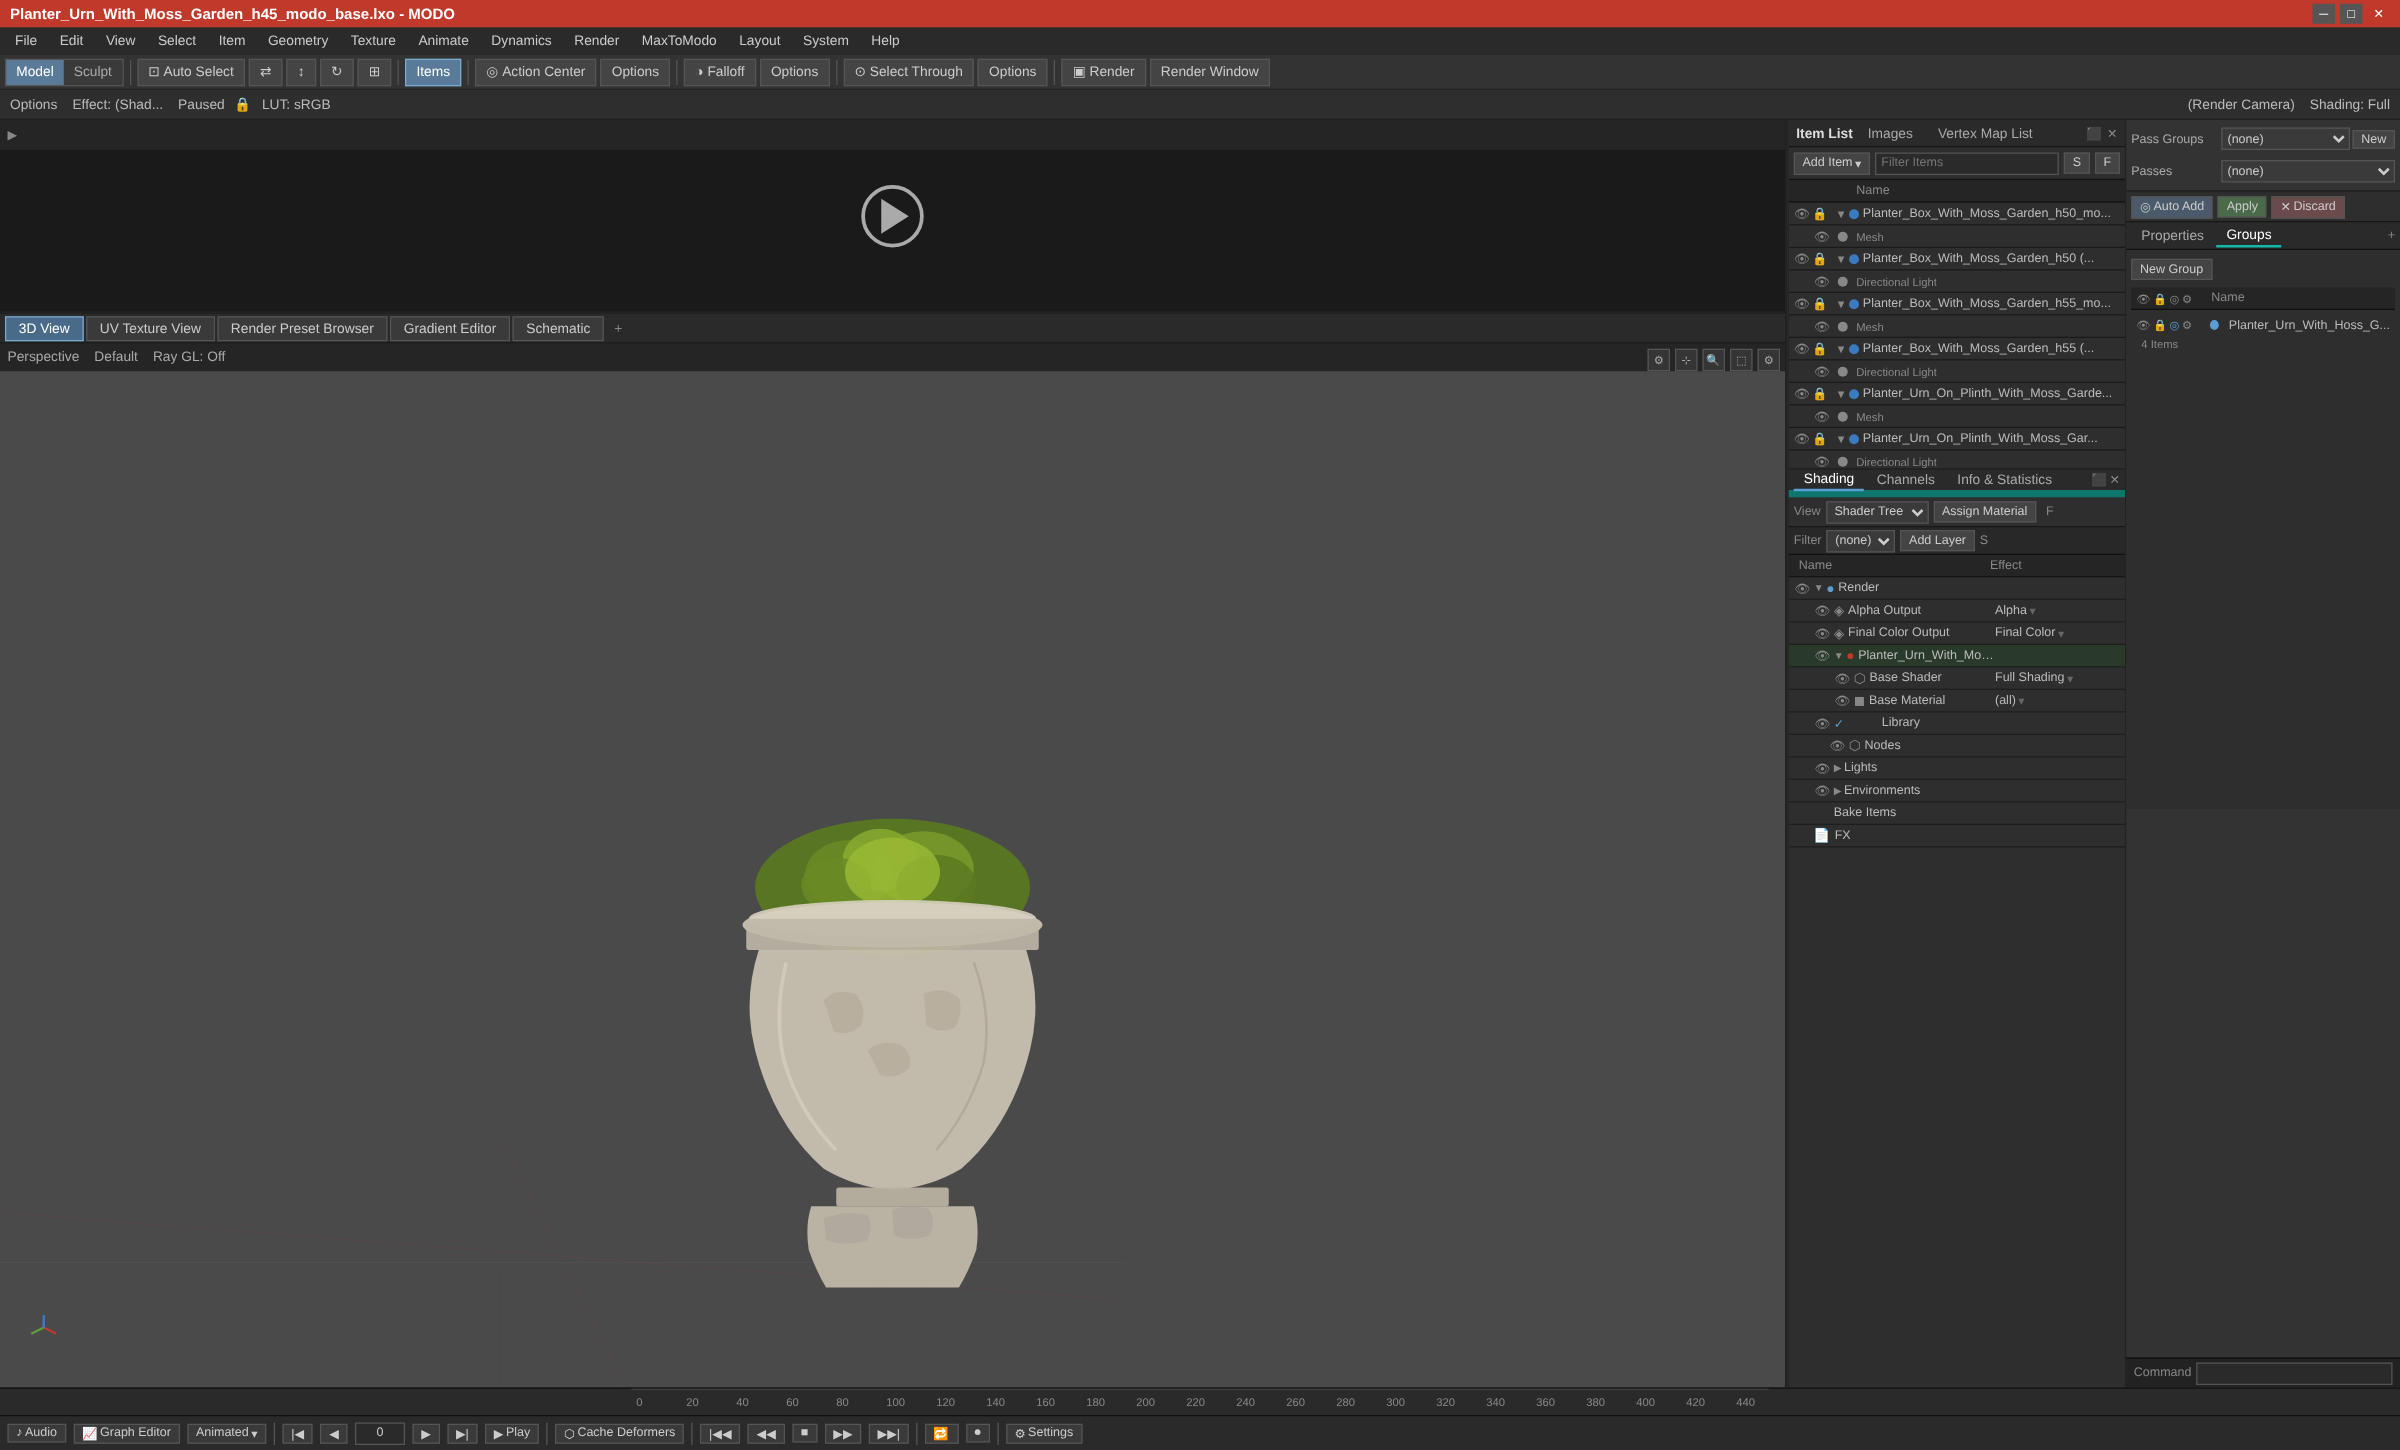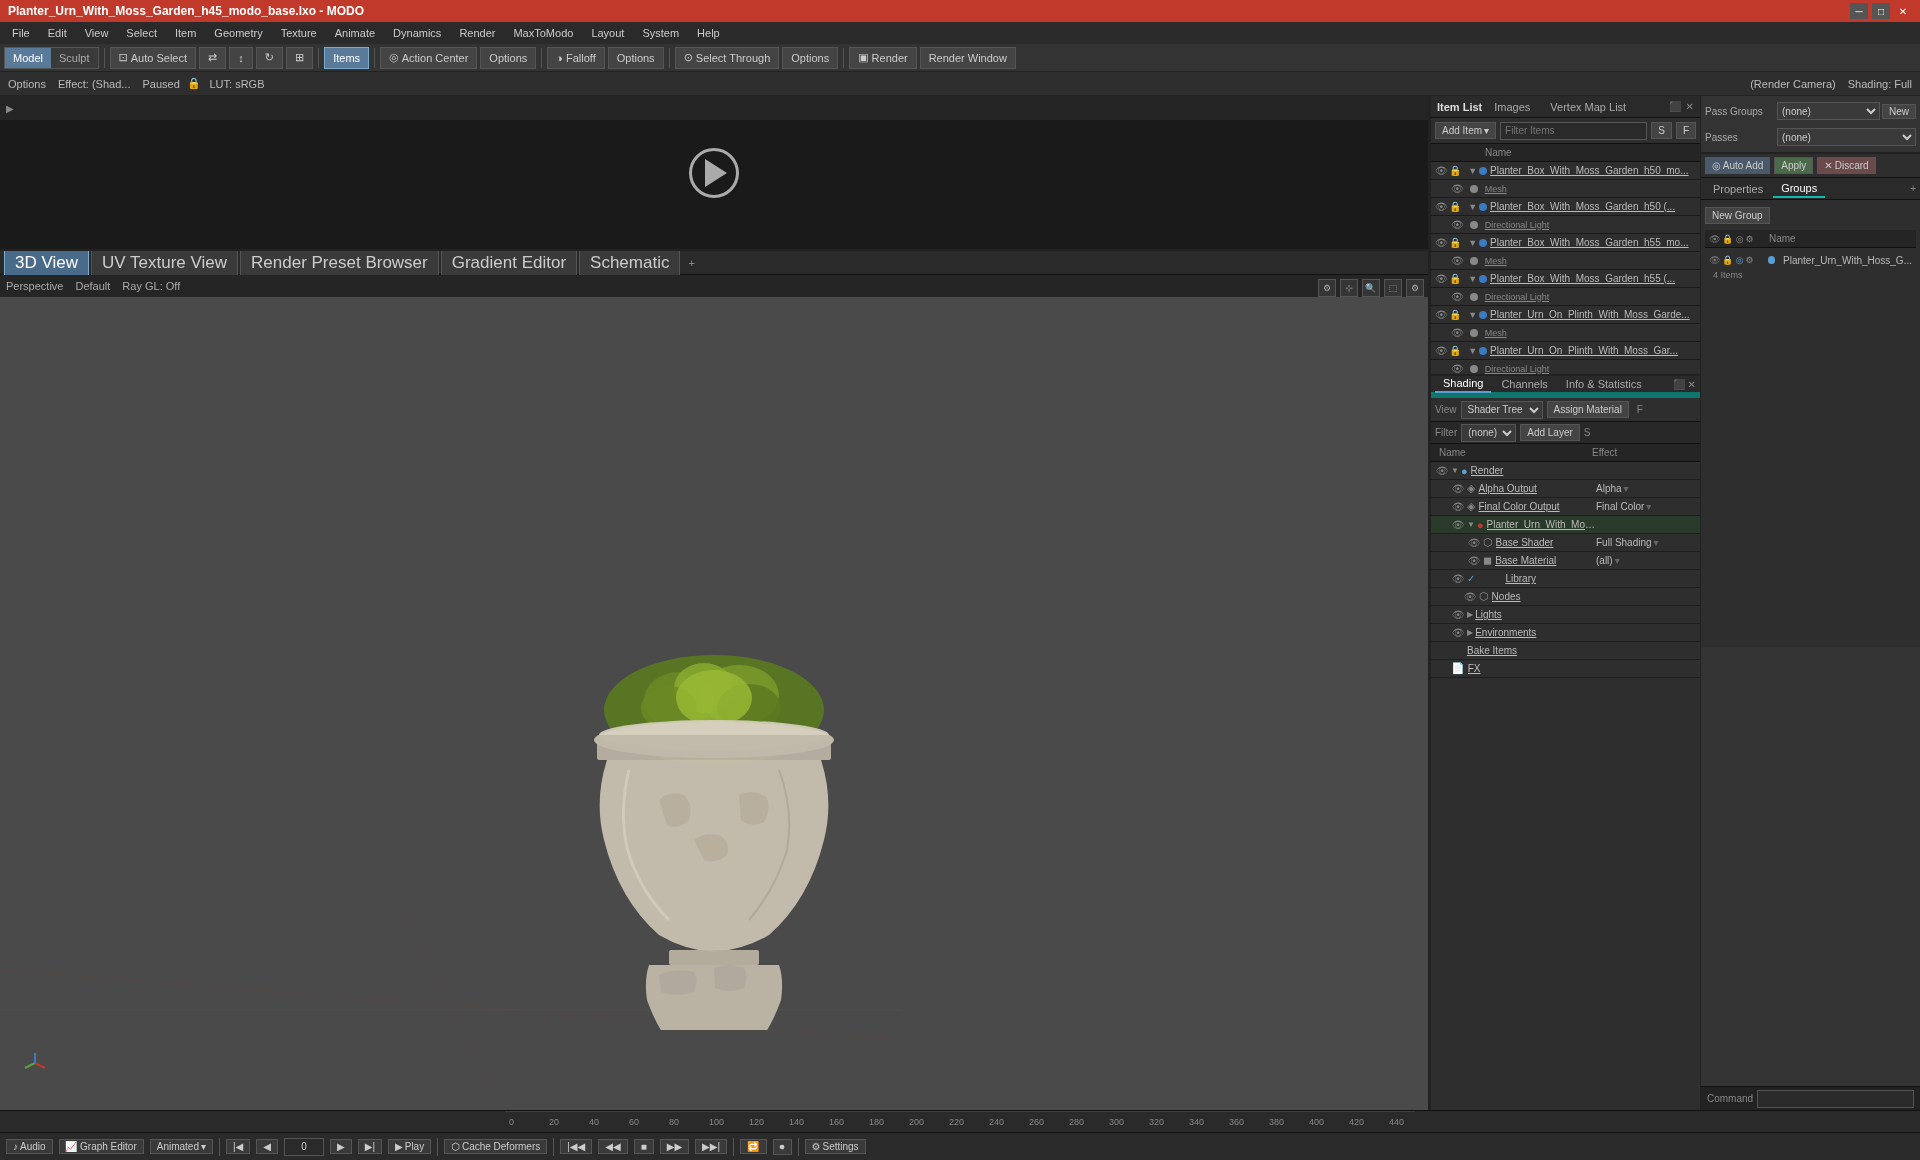--- a/index.html
+++ b/index.html
@@ -190,21 +190,21 @@
       align-items: center;
       padding: 0 4px;
       gap: 2px;
       border-bottom: 1px solid #111;
     }
     .vp-tab {
       padding: 3px 10px;
       background: #3a3a3a;
       border: 1px solid #555;
       color: #ccc;
-      font-size: 17px;
+      font-size: 11px;
       cursor: pointer;
     }
     .vp-tab.active { background: #4a6a8a; color: #fff; border-color: #7aabcc; }
     .vp-tab-add { padding: 3px 6px; color: #888; cursor: pointer; }
 
     
     #viewport-3d {
       flex: 1;
       background: #4a4a4a;
       position: relative;
@@ -355,21 +355,21 @@
       display: flex;
       align-items: center;
       height: 18px;
       padding: 0 4px;
       border-bottom: 1px solid #1a1a1a;
       cursor: pointer;
     }
     .icon-eye { color: #888; font-size: 10px; margin-right: 2px; }
     .icon-lock { color: #888; font-size: 10px; margin-right: 2px; }
     .expand-arrow { color: #888; margin-right: 2px; font-size: 9px; }
-    .item-label { font-size: 10px; color: #bbb; overflow: hidden; text-overflow: ellipsis; white-space: nowrap; text-decoration: underline; }
+    .item-label { font-size: 10px; color: #bbb; overflow: hidden; text-overflow: ellipsis; white-space: nowrap; }
     .item-dot-blue { width: 8px; height: 8px; border-radius: 50%; background: #3a7abf; margin-right: 3px; }
     .item-dot-gray { width: 8px; height: 8px; border-radius: 50%; background: #888; margin-right: 3px; }
     .item-vis-icons {
       display: flex;
       align-items: center;
       margin-right: 4px;
     }
     .prop-header {
       height: 22px;
       background: #2a2a2a;

